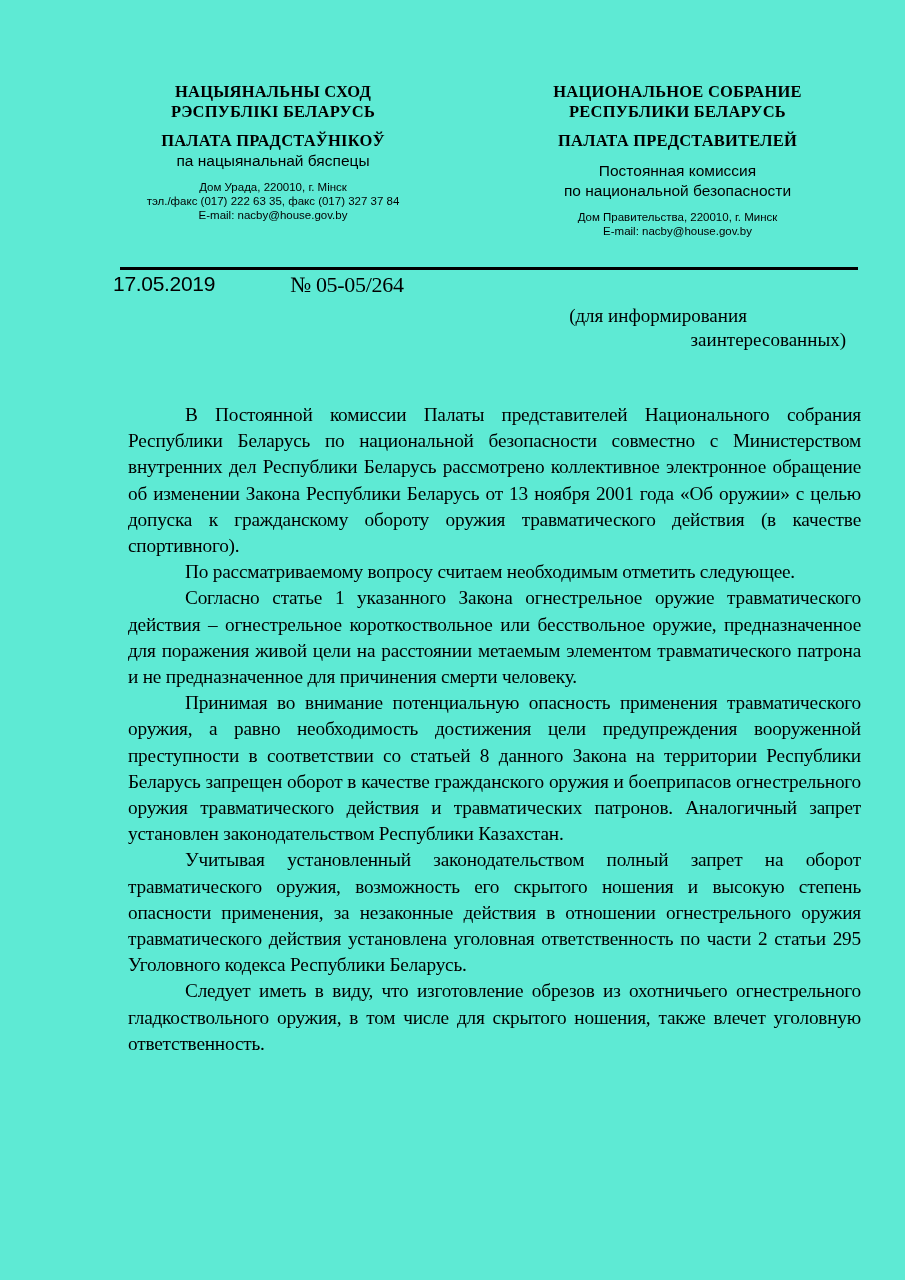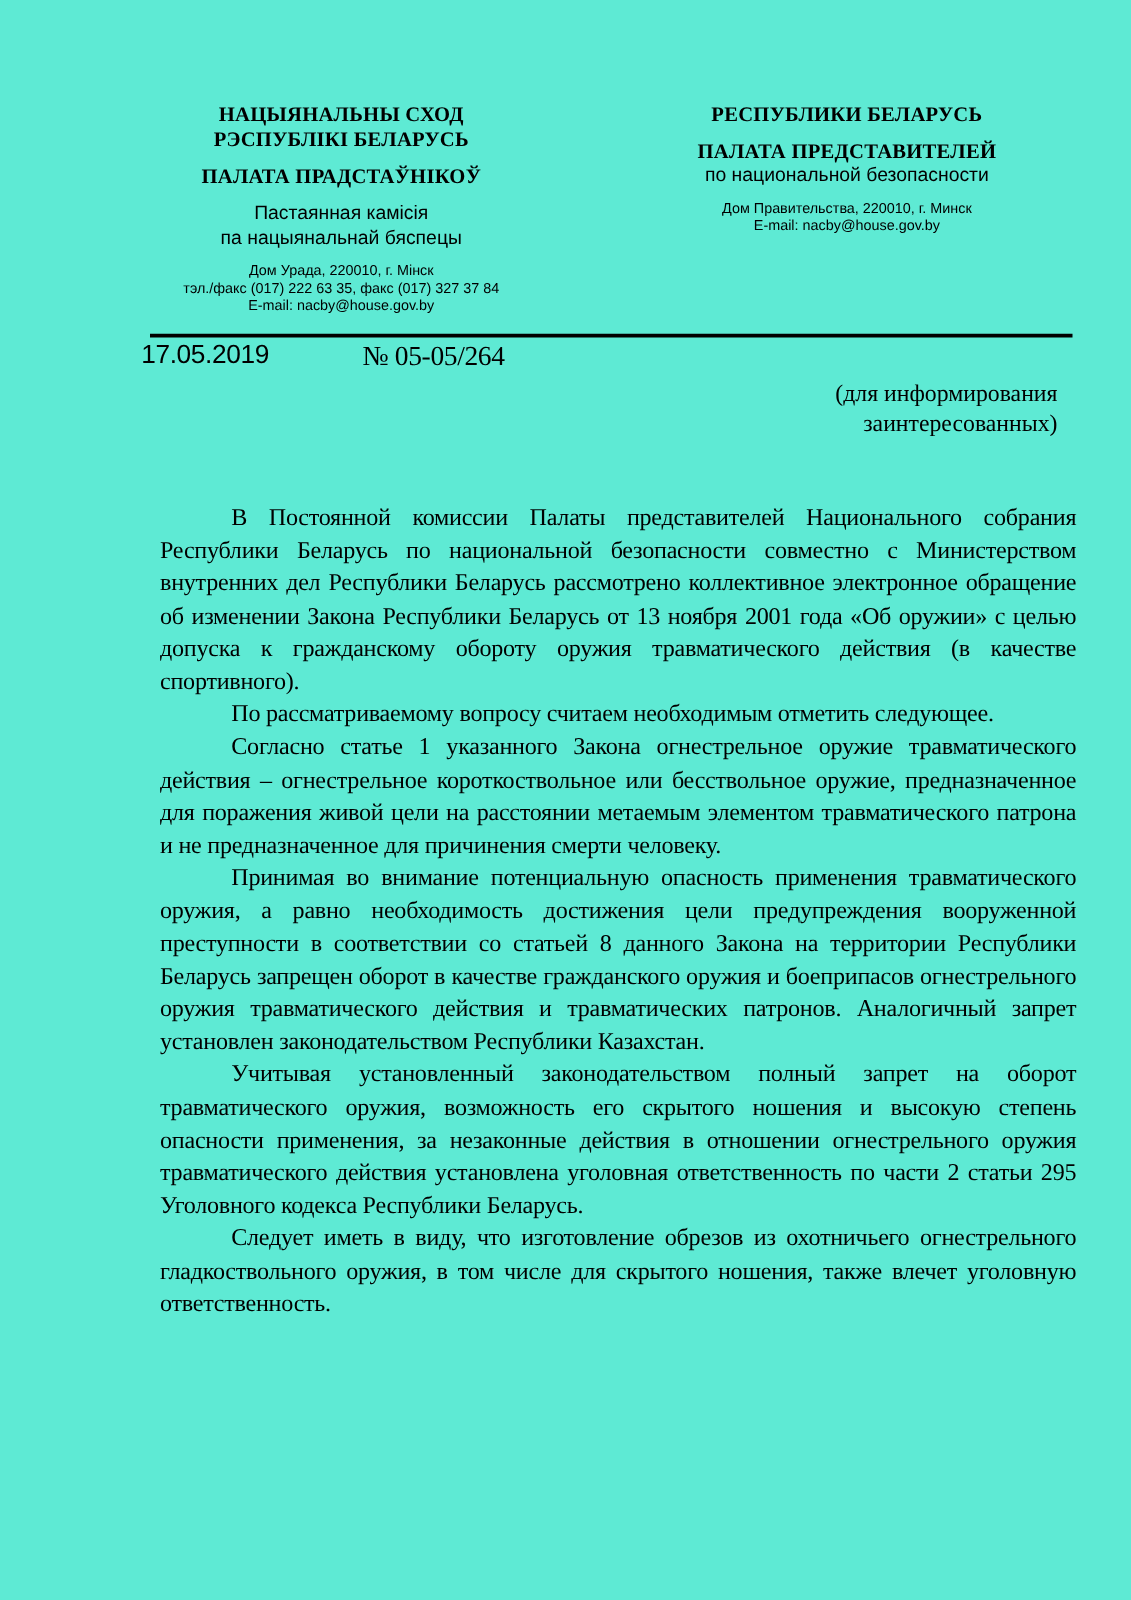--- a/index.html
+++ b/index.html
@@ -14,45 +14,46 @@
     .chamber { font-family: "Liberation Serif", serif; font-weight: bold; font-size: 16.5px; line-height: 20px; margin-top: 9px; letter-spacing: 0.2px; }
     .commission { font-family: "Liberation Sans", sans-serif; font-size: 15.5px; line-height: 20px; margin-top: 10px; }
     .contacts { font-family: Liberation Sans, sans-serif; font-size: 11.5px; line-height: 14px; margin-top: 9px; }
 
     .rule { position: absolute; left: 120px; top: 267px; width: 738px; height: 3px; background: #000; }
 
     .date { position: absolute; left: 113px; top: 272px; font-family: Liberation Sans, sans-serif; font-size: 21px; letter-spacing: -0.3px; }
     .regno { position: absolute; left: 290px; top: 272px; font-family: "Liberation Serif", serif; font-size: 22px; letter-spacing: -0.3px; }
 
     .addressee { position: absolute; left: 470px; top: 304px; width: 376px; font-family: "Liberation Serif", serif; font-size: 19px; line-height: 24px; }
-    .addressee .l1 { display: block; text-align: right; }
+    .addressee .l1 { display: block; text-align: center; }
     .addressee .l2 { display: block; text-align: right; padding-left: 4px; }
 
     .body-text { position: absolute; left: 128px; top: 402px; width: 733px; font-family: "Liberation Serif", serif; font-size: 19.3px; line-height: 26.2px; letter-spacing: -0.2px; }
     .body-text p { margin: 0; text-align: justify; text-indent: 57px; }
   </style>
 </head>
 <body>
 
 <div class="page">
 
   <div class="letterhead-col col-left">
     <div class="org">НАЦЫЯНАЛЬНЫ СХОД</div>
     <div class="org">РЭСПУБЛІКІ БЕЛАРУСЬ</div>
     <div class="chamber">ПАЛАТА ПРАДСТАЎНІКОЎ</div>
-    <div class="commission">Пастаянная камісія</div>
     <div class="commission" style="margin-top:0">па нацыянальнай бяспецы</div>
     <div class="contacts">Дом Урада, 220010, г. Мінск</div>
     <div class="contacts" style="margin-top:0">тэл./факс (017) 222 63 35, факс (017) 327 37 84</div>
     <div class="contacts" style="margin-top:0">E-mail: nacby@house.gov.by</div>
   </div>
 
   <div class="letterhead-col col-right">
+    <div class="org">НАЦИОНАЛЬНОЕ СОБРАНИЕ</div>
     <div class="org">РЕСПУБЛИКИ БЕЛАРУСЬ</div>
     <div class="chamber">ПАЛАТА ПРЕДСТАВИТЕЛЕЙ</div>
+    <div class="commission">Постоянная комиссия</div>
     <div class="commission" style="margin-top:0">по национальной безопасности</div>
     <div class="contacts">Дом Правительства, 220010, г. Минск</div>
     <div class="contacts" style="margin-top:0">E-mail: nacby@house.gov.by</div>
   </div>
 
   <div class="rule"></div>
 
   <div class="date">17.05.2019</div>
   <div class="regno">№ 05-05/264</div>
 

